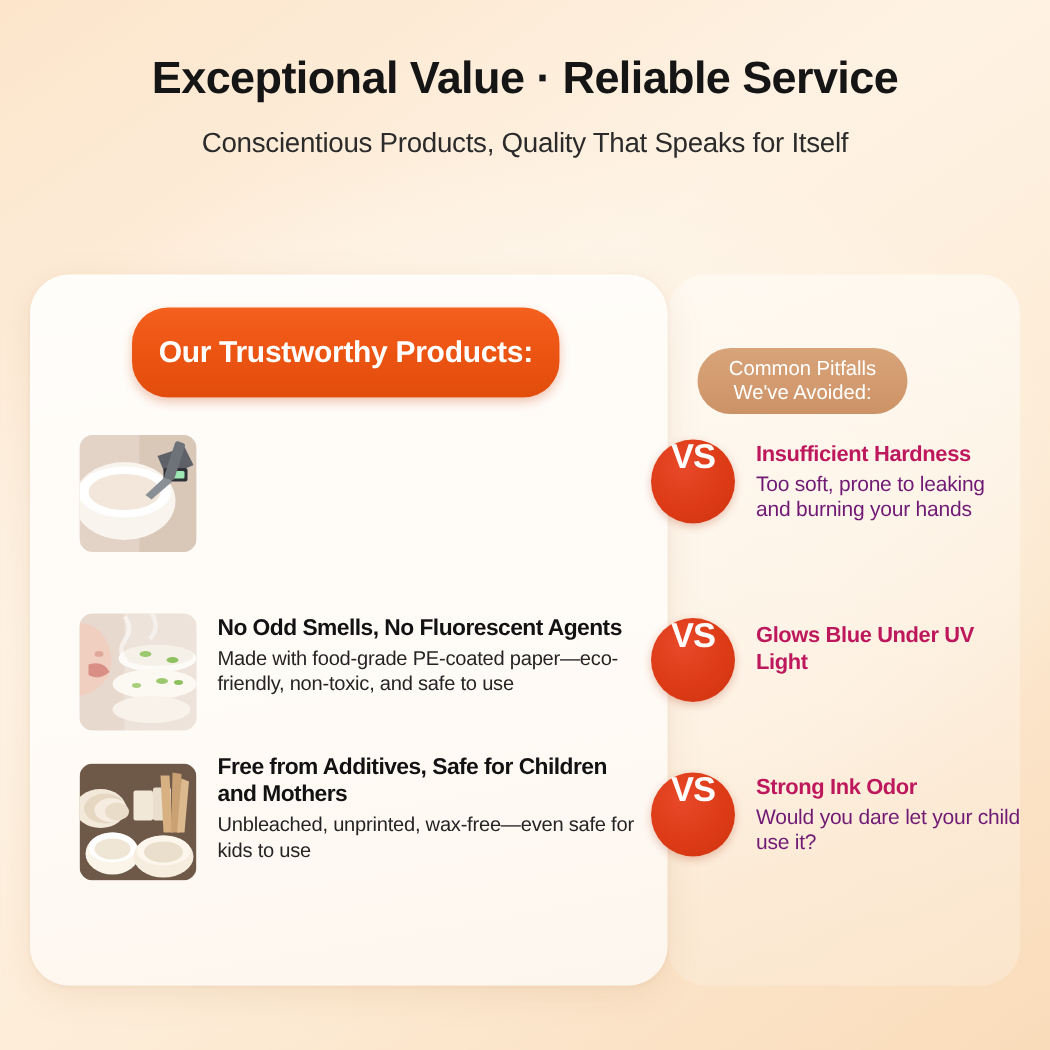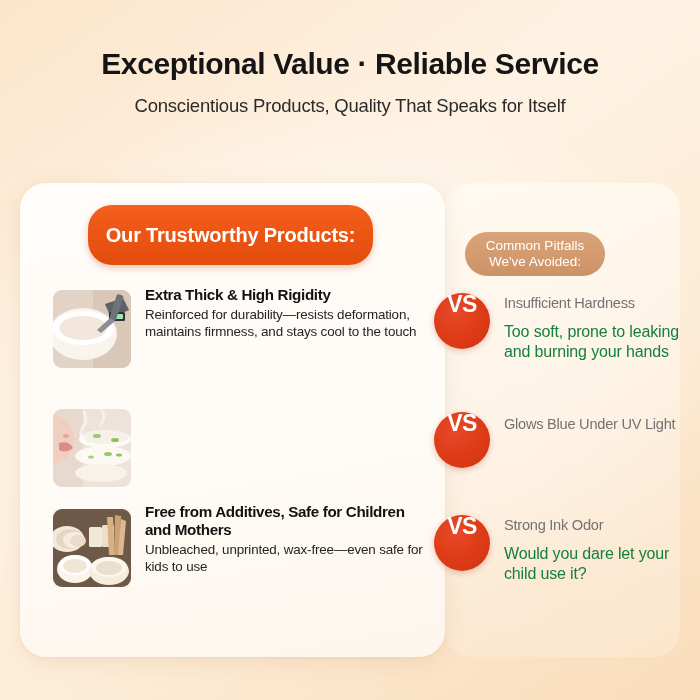--- a/index.html
+++ b/index.html
@@ -15,21 +15,21 @@
     font-family: "Liberation Sans", sans-serif;
     background:
       radial-gradient(ellipse 520px 360px at 50% 50%, rgba(255,250,244,0.95) 0%, rgba(255,248,238,0.55) 45%, rgba(255,245,232,0) 72%),
       linear-gradient(145deg, #FCE5CB 0%, #FDEBD6 18%, #FEF2E3 38%, #FDEDD8 62%, #FBE2C5 85%, #F9DCBA 100%);
     position: relative;
   }
 
   
   .header {
     width: 700px;
-    padding-top: 47px;
+    padding-top: 36px;
     text-align: center;
   }
   .headline {
     font-size: 30px;
     font-weight: bold;
     color: #151515;
     letter-spacing: -0.4px;
     line-height: 1.15;
     white-space: nowrap;
   }
@@ -200,30 +200,30 @@
     position: absolute;
     left: 484px;
     width: 178px;
   }
   .row-1 .con-text { top: 9px; }
   .row-2 .con-text { top: 11px; }
   .row-3 .con-text { top: 14px; }
 
   .con-title {
     font-size: 14.6px;
-    font-weight: normal;
-    color: #737373;
+    font-weight: bold;
+    color: #be185d;
     line-height: 1.2;
     letter-spacing: -0.25px;
   }
   .con-desc {
-    margin-top: 9px;
-    font-size: 16px;
+    margin-top: 1px;
+    font-size: 14px;
     font-weight: 400;
-    color: #15803d;
+    color: #701a75;
     line-height: 1.26;
     letter-spacing: -0.15px;
   }
 </style>
 </head>
 <body>
 
 <div class="header">
   <div class="headline">Exceptional Value · Reliable Service</div>
   <div class="subhead">Conscientious Products, Quality That Speaks for Itself</div>
@@ -241,24 +241,20 @@
         <rect x="40" y="0" width="38" height="78" fill="#D9C7B8"></rect>
         <ellipse cx="30" cy="44" rx="34" ry="26" fill="#FAF4EE"></ellipse>
         <ellipse cx="30" cy="38" rx="31" ry="17" fill="#FFFFFF"></ellipse>
         <ellipse cx="30" cy="38" rx="24" ry="12" fill="#F3E7DC"></ellipse>
         <path d="M52 14 L70 8 L76 20 L58 28 Z" fill="#5E6168"></path>
         <rect x="56" y="22" width="16" height="9" rx="1.5" fill="#2F3338"></rect>
         <rect x="58" y="24" width="12" height="5" rx="1" fill="#9FE8B4"></rect>
         <path d="M44 40 L58 27 L62 31 L48 43 Z" fill="#8A8F96"></path>
         <rect x="60" y="4" width="7" height="26" rx="2" fill="#6E737A" transform="rotate(18 63 17)"></rect>
       </svg>
-    </div>
-    <div class="pro-text">
-      <div class="pro-title">Extra Thick &amp; High Rigidity</div>
-      <div class="pro-desc">Reinforced for durability—resists deformation, maintains firmness, and stays cool to the touch</div>
     </div>
     <div class="vs">
       <span>VS</span>
     </div>
     <div class="con-text">
       <div class="con-title">Insufficient Hardness</div>
       <div class="con-desc">Too soft, prone to leaking and burning your hands</div>
     </div>
   </div>
 
@@ -276,20 +272,24 @@
         <ellipse cx="48" cy="64" rx="26" ry="9" fill="#F8F2EA"></ellipse>
         <ellipse cx="44" cy="27" rx="4" ry="2" fill="#9DC96E"></ellipse>
         <ellipse cx="62" cy="31" rx="4" ry="2" fill="#8FC05F"></ellipse>
         <ellipse cx="55" cy="45" rx="4" ry="2" fill="#9DC96E"></ellipse>
         <ellipse cx="38" cy="48" rx="3" ry="1.6" fill="#A8D07C"></ellipse>
         <ellipse cx="66" cy="46" rx="3" ry="1.6" fill="#8FC05F"></ellipse>
         <path d="M30 2 q6 8 0 16 q-5 8 2 14" stroke="#FFFFFF" stroke-width="3" fill="none" opacity="0.55"></path>
         <path d="M48 0 q6 9 -1 17" stroke="#FFFFFF" stroke-width="3" fill="none" opacity="0.45"></path>
       </svg>
     </div>
+    <div class="pro-text">
+      <div class="pro-title">No Odd Smells, No Fluorescent Agents</div>
+      <div class="pro-desc">Made with food-grade PE-coated paper—eco-friendly, non-toxic, and safe to use</div>
+    </div>
     <div class="vs">
       <span>VS</span>
     </div>
     <div class="con-text">
       <div class="con-title">Glows Blue Under UV Light</div>
     </div>
   </div>
 
   <div class="row row-3">
     <div class="thumb">

